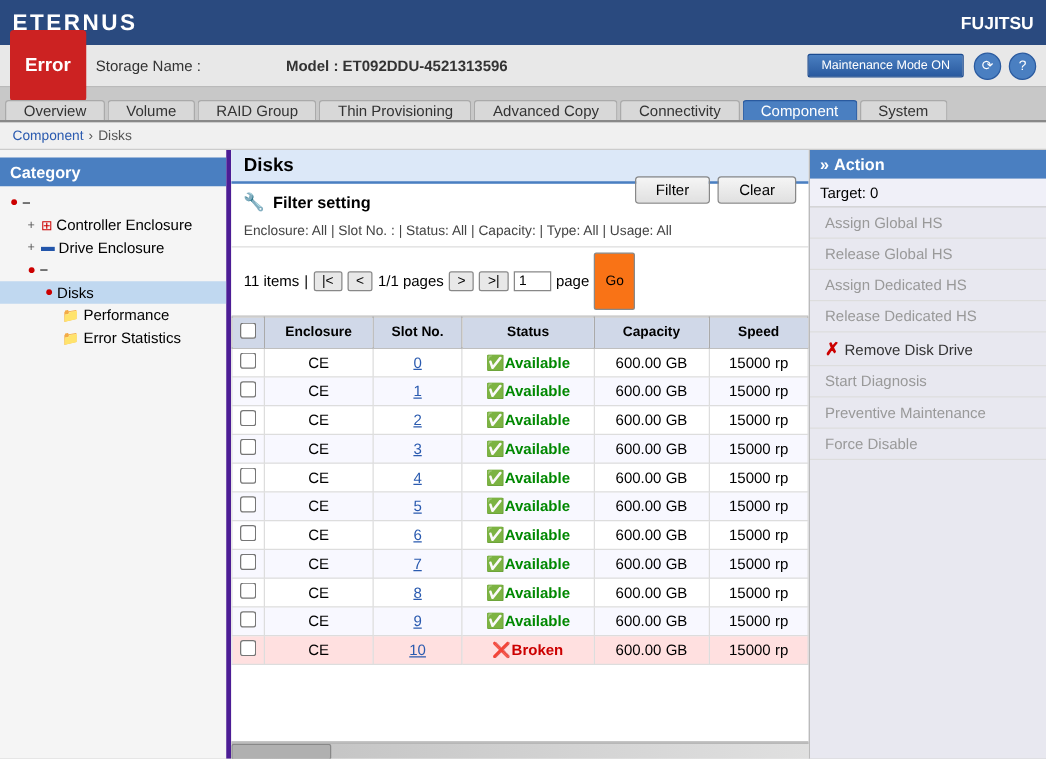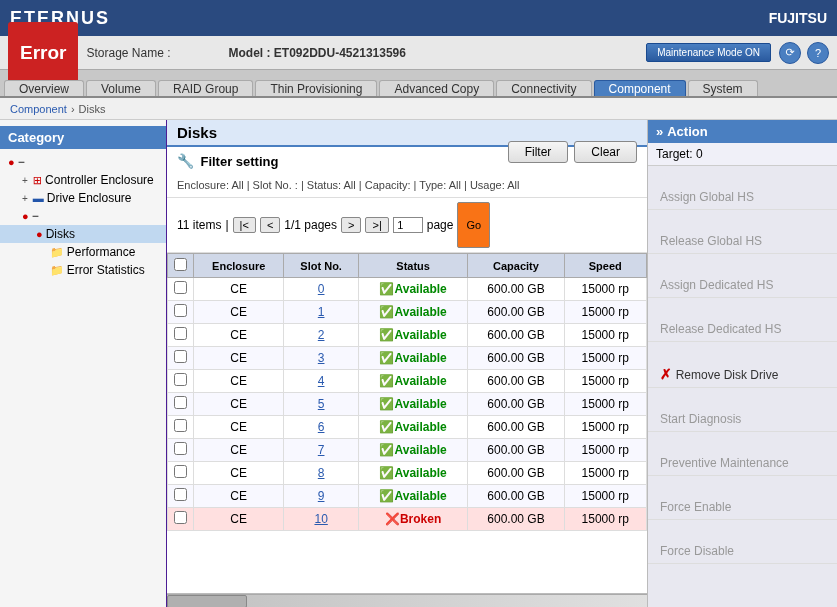--- a/index.html
+++ b/index.html
@@ -5,43 +5,43 @@
     * { box-sizing: border-box; margin: 0; padding: 0; }
     body { font-family: Arial, sans-serif; font-size: 12px; background: #d4d4d4; width: 837px; height: 607px; overflow: hidden; }
 
     
     #header { background: #2a4a7f; height: 36px; display: flex; align-items: center; padding: 0 10px; justify-content: space-between; }
     #logo { color: white; font-size: 18px; font-weight: bold; letter-spacing: 2px; }
     #fujitsu-logo { color: white; font-size: 14px; font-weight: bold; }
 
     
     #topbar { background: #e8e8e8; height: 34px; display: flex; align-items: center; padding: 0 8px; border-bottom: 1px solid #aaa; gap: 8px; }
-    #error-btn { background: #cc2222; color: white; font-weight: bold; padding: 20px 12px; border: none; border-radius: 3px; font-size: 19px; cursor: pointer; }
-    #storage-info { display: flex; align-items: flex-start; gap: 10px; font-size: 12px; }
+    #error-btn { background: #cc2222; color: white; font-weight: bold; padding: 20px 12px; border: none; border-radius: 3px; font-size: 15px; cursor: pointer; }
+    #storage-info { display: flex; align-items: flex-start; gap: 20px; font-size: 12px; }
     #storage-label { color: #333; }
     #storage-model { color: #333; font-weight: bold; margin-left: 48px; }
     #maintenance-btn { background: linear-gradient(to bottom, #4a7fc1, #2a5a9f); color: white; padding: 3px 10px; border: 1px solid #1a4a8f; border-radius: 2px; font-size: 10px; cursor: pointer; }
     #header-icons { display: flex; gap: 6px; }
     .header-icon { width: 22px; height: 22px; background: #4a7fc1; border-radius: 50%; display: flex; align-items: center; justify-content: center; color: white; font-size: 11px; cursor: pointer; border: 1px solid #2a5a9f; }
 
     
     #navtabs { background: #c8c8c8; height: 28px; display: flex; align-items: flex-end; border-bottom: 2px solid #888; padding-left: 4px; }
     .nav-tab { padding: 4px 14px; font-size: 12px; cursor: pointer; border: 1px solid #aaa; border-bottom: none; border-radius: 3px 3px 0 0; background: #d8d8d8; color: #333; margin-right: 2px; height: 16px; display: flex; align-items: center; }
     .nav-tab.active { background: #4a7fc1; color: white; border-color: #2a5a9f; }
 
     
     #breadcrumb { background: #f0f0f0; height: 22px; display: flex; align-items: center; padding: 0 10px; border-bottom: 1px solid #ccc; font-size: 11px; color: #555; }
     #breadcrumb a { color: #2a5aaf; text-decoration: none; }
     #breadcrumb-sep { margin: 0 4px; }
 
     
     #main { display: flex; height: calc(607px - 36px - 34px - 28px - 22px); }
 
     
-    #sidebar { width: 167px; background: #f5f5f5; border-right: 1px solid #4c1d95; overflow-y: auto; padding: 6px 0; }
+    #sidebar { width: 185px; background: #f5f5f5; border-right: 4px solid #4c1d95; overflow-y: auto; padding: 6px 0; }
     #category-title { font-weight: bold; font-size: 13px; padding: 4px 8px; background: #4a7fc1; color: white; margin-bottom: 4px; }
     .tree-item { padding: 2px 4px; cursor: pointer; display: flex; align-items: center; gap: 3px; font-size: 12px; }
     .tree-item.selected { background: #c0d8f0; }
 
     
     #content { flex: 1; background: white; overflow: hidden; display: flex; flex-direction: column; }
     #content-header { background: #dce8f8; padding: 4px 10px; font-size: 15px; font-weight: bold; border-bottom: 2px solid #4a7fc1; }
 
     
     #filter-section { padding: 6px 10px; border-bottom: 1px solid #ddd; }
@@ -69,21 +69,21 @@
     .row-error { background: #ffe0e0 !important; }
     .checkbox-cell { width: 22px; }
 
     
     #scroll-indicator { height: 14px; background: #e0e0e0; border-top: 1px solid #bbb; }
 
     
     #action-panel { width: 190px; background: #e8e8f0; border-left: 1px solid #bbb; display: flex; flex-direction: column; }
     #action-header { background: #4a7fc1; color: white; padding: 4px 8px; font-weight: bold; font-size: 13px; display: flex; align-items: center; gap: 4px; }
     #action-target { padding: 4px 8px; font-size: 12px; border-bottom: 1px solid #ccc; background: #f0f0f8; }
-    .action-item { padding: 5px 12px; font-size: 12px; color: #333; cursor: pointer; border-bottom: 1px solid #ddd; margin-top: 19px; }
+    .action-item { padding: 5px 12px; font-size: 12px; color: #333; cursor: pointer; border-bottom: 1px solid #ddd; }
     .action-item.disabled { color: #999; cursor: default; }
     .remove-x { color: #cc0000; font-weight: bold; font-size: 14px; }
   </style>
 </head>
 <body>
 
 <div id="header">
   <span id="logo">ETERNUS</span>
   <span id="fujitsu-logo">FUJITSU</span>
 </div>
@@ -311,18 +311,17 @@
       <span>0</span>
     </div>
     <div id="action-items">
     <div class="action-item disabled"><span>Assign Global HS</span></div>
         <div class="action-item disabled"><span>Release Global HS</span></div>
         <div class="action-item disabled"><span>Assign Dedicated HS</span></div>
         <div class="action-item disabled"><span>Release Dedicated HS</span></div>
         <div class="action-item"><span class="remove-x">✗ </span><span>Remove Disk Drive</span></div>
         <div class="action-item disabled"><span>Start Diagnosis</span></div>
         <div class="action-item disabled"><span>Preventive Maintenance</span></div>
-        <div class="action-item disabled"><span>Force Enable</span></div>
         <div class="action-item disabled"><span>Force Disable</span></div>
       </div>
   </div>
 
 </div>
 
 </body></html>

